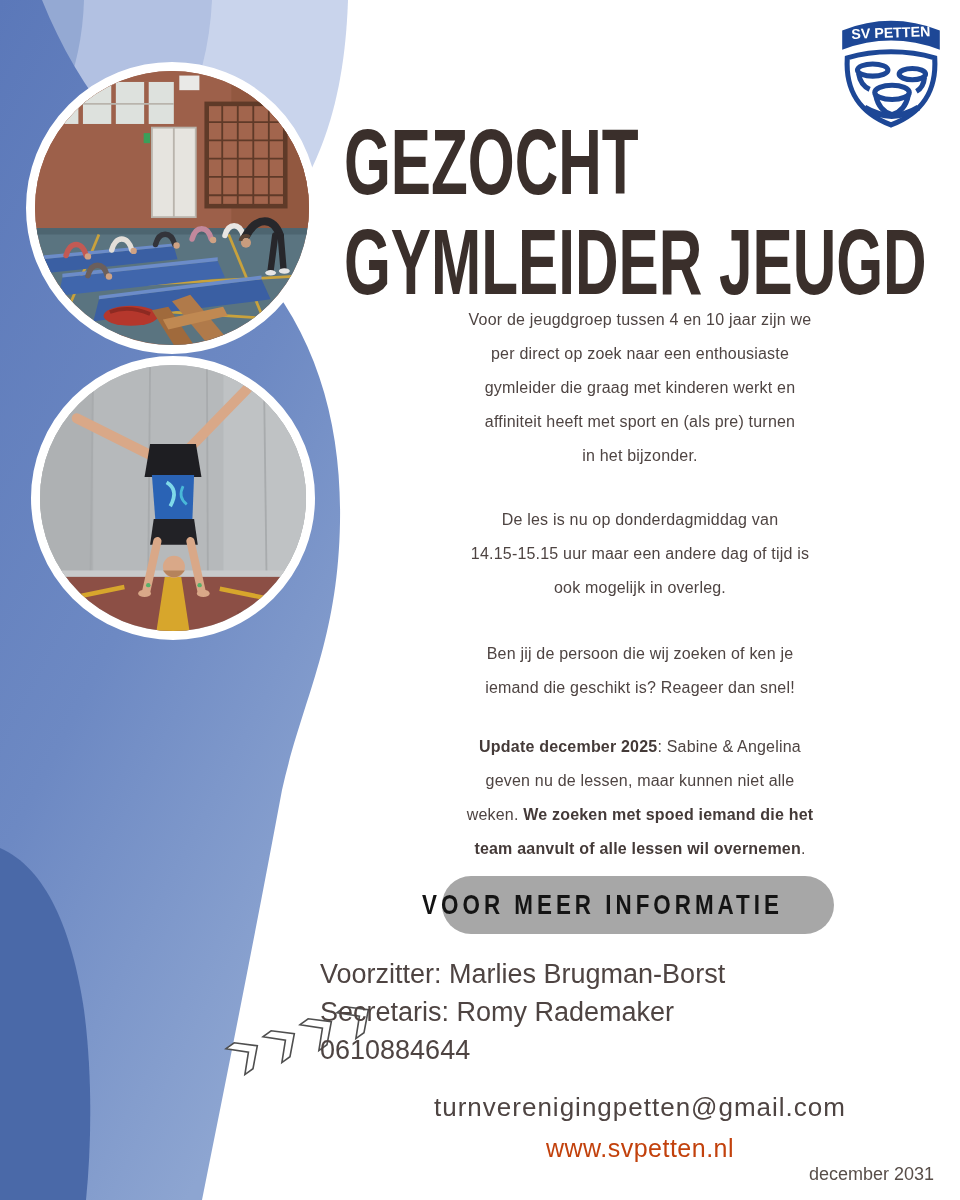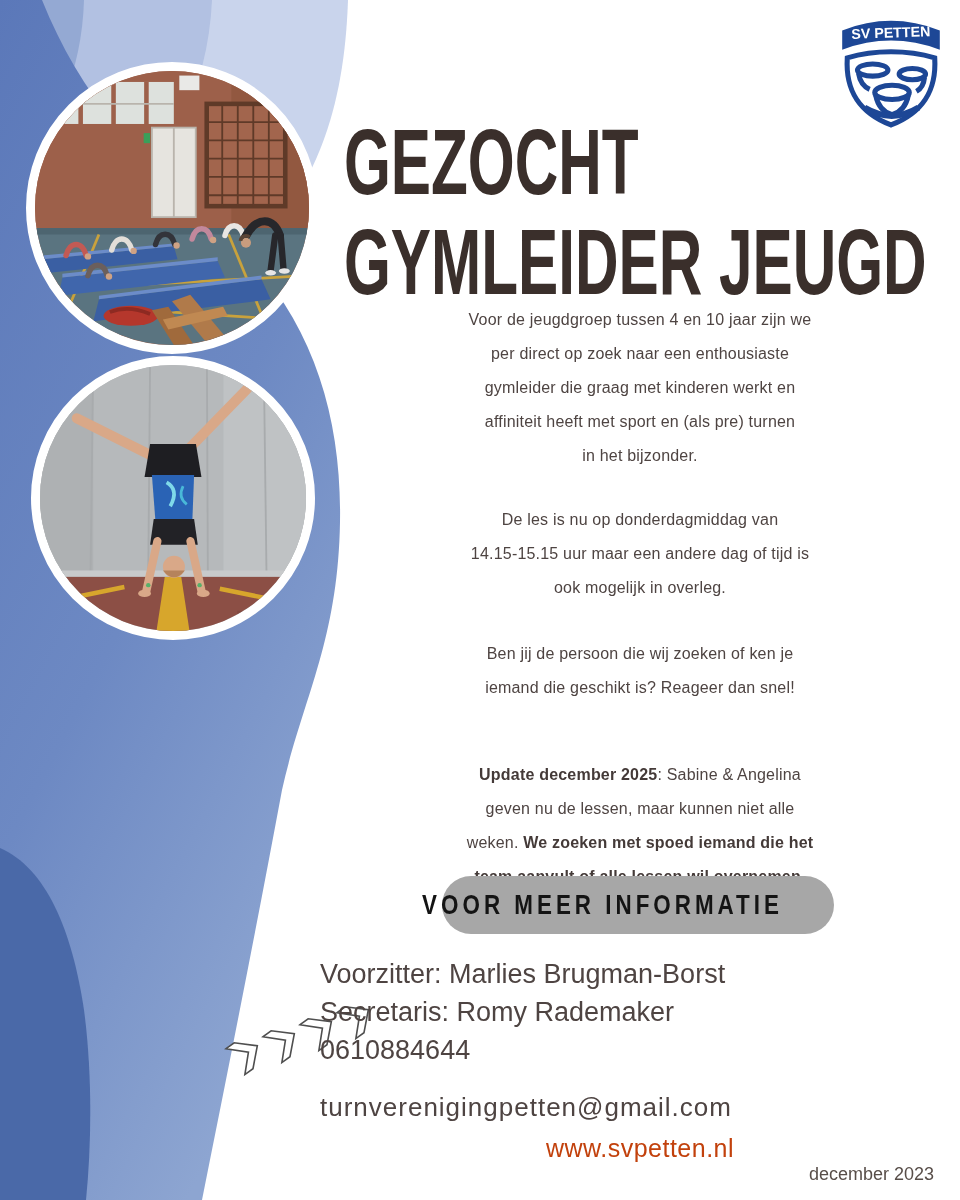--- a/index.html
+++ b/index.html
@@ -16,30 +16,30 @@
   .logo{position:absolute;left:834px;top:6px;width:114px;height:122px;z-index:4;}
   
   .title{position:absolute;left:344px;top:50px;width:1000px;z-index:2;
          font-size:92px;line-height:100px;font-weight:800;color:#3a2f2b;
          letter-spacing:0;white-space:pre-line;transform:scaleX(0.655);transform-origin:0 0;}
   .para{position:absolute;left:320px;width:640px;text-align:center;color:#4e4442;
         font-size:16px;line-height:34px;white-space:pre-line;z-index:2;letter-spacing:0.2px;}
   #para-intro{top:287px;}
   #para-schedule{top:487px;}
   #para-call{top:621px;}
-  #para-update{top:742px;}
+  #para-update{top:714px;}
   #para-update b{color:#443a38;}
   .info-btn{position:absolute;left:442px;top:876px;width:392px;height:58px;border-radius:29px;
             background:#a7a7a7;display:flex;align-items:center;justify-content:flex-end;z-index:2;
             border:none;cursor:pointer;}
   .info-btn span{display:inline-block;font-size:28px;font-weight:700;letter-spacing:5px;
                  color:#141414;transform:scaleX(0.8);white-space:nowrap;}
   .contact{position:absolute;left:320px;top:955px;width:640px;text-align:left;color:#4e4442;
            font-size:27px;line-height:38px;white-space:pre-line;z-index:2;}
-  .email{position:absolute;left:320px;top:1092px;width:640px;text-align:left;color:#4e4442;
+  .email{position:absolute;left:320px;top:1092px;width:640px;text-align:center;color:#4e4442;
          font-size:26px;letter-spacing:1px;z-index:2;}
   .website{position:absolute;left:320px;top:1134px;width:640px;text-align:center;color:#c2410c;
            font-size:25px;letter-spacing:0.5px;z-index:2;}
   .date{position:absolute;right:26px;top:1164px;color:#584e49;font-size:18px;z-index:2;}
 </style>
 </head>
 <body>
 
 <svg class="bg" viewBox="0 0 960 1200" aria-hidden="true">
   <defs>
@@ -222,13 +222,13 @@
 
 <button class="info-btn" type="button">
   <span>VOOR MEER INFORMATIE</span>
 </button>
 
 <div class="contact">Voorzitter: Marlies Brugman-Borst
 Secretaris: Romy Rademaker
 0610884644</div>
 <div class="email">turnverenigingpetten@gmail.com</div>
 <div class="website">www.svpetten.nl</div>
-<div class="date">december 2023</div>
+<div class="date">december 2031</div>
 
 </body></html>

